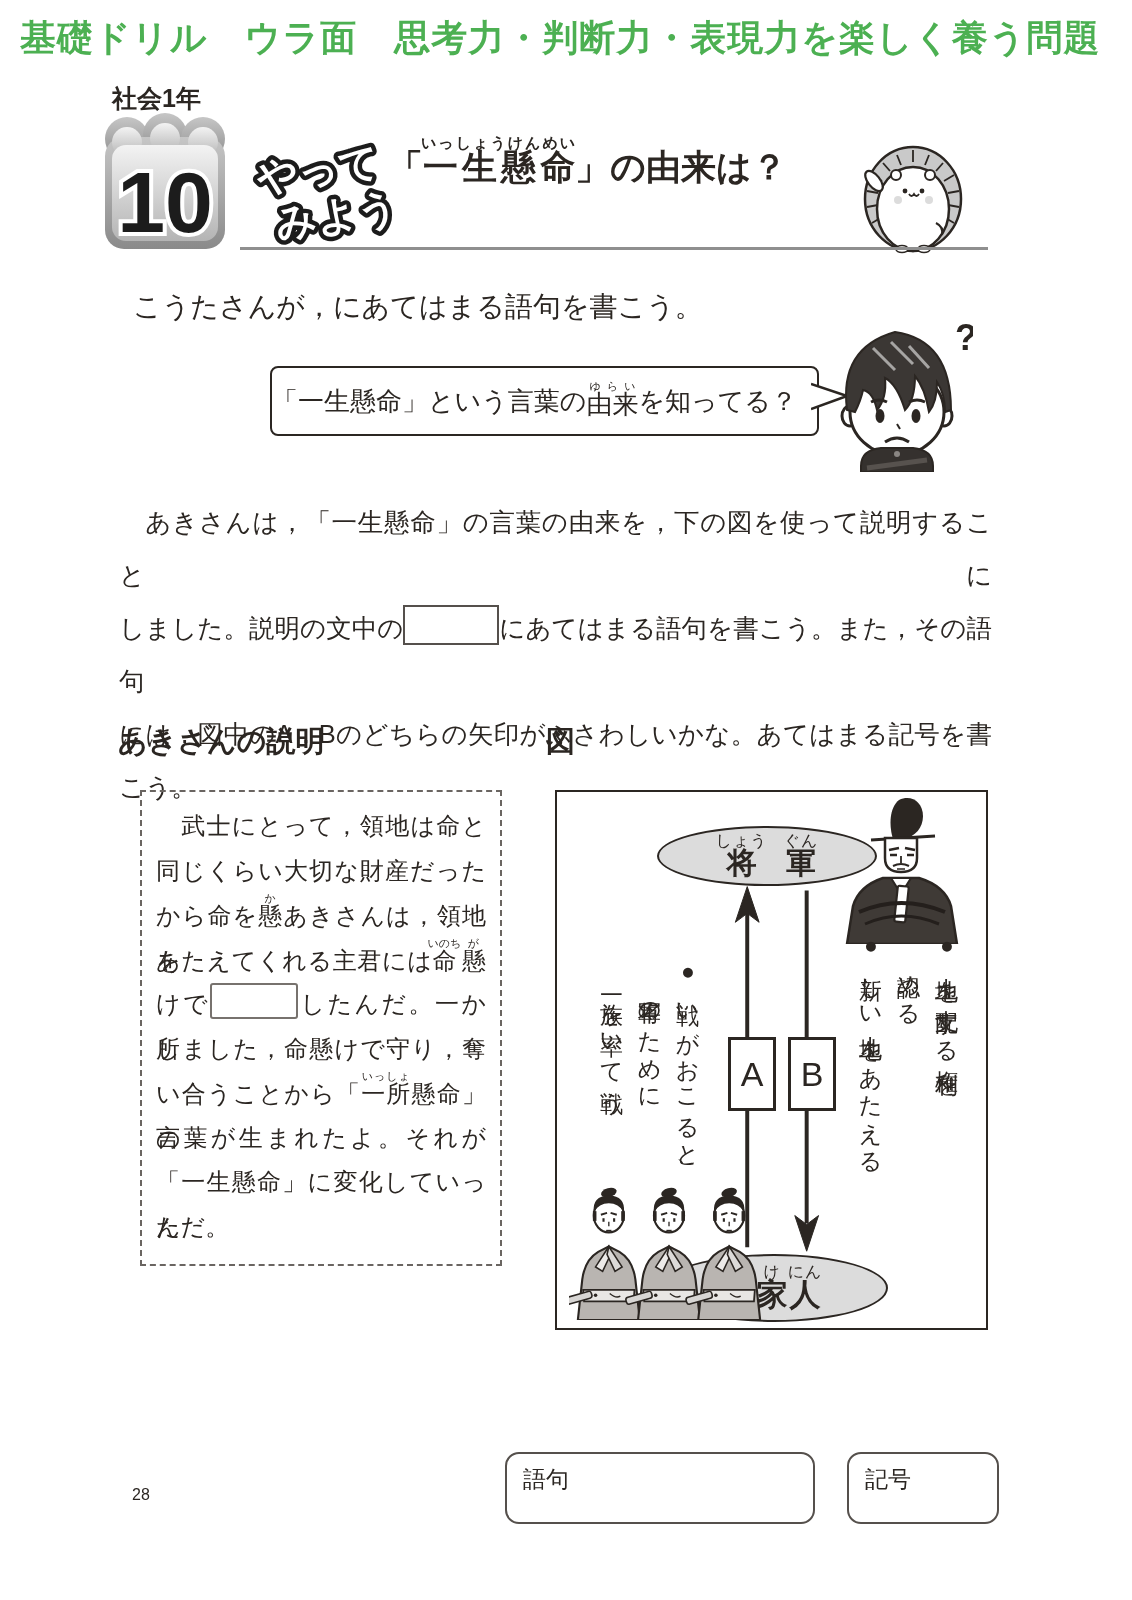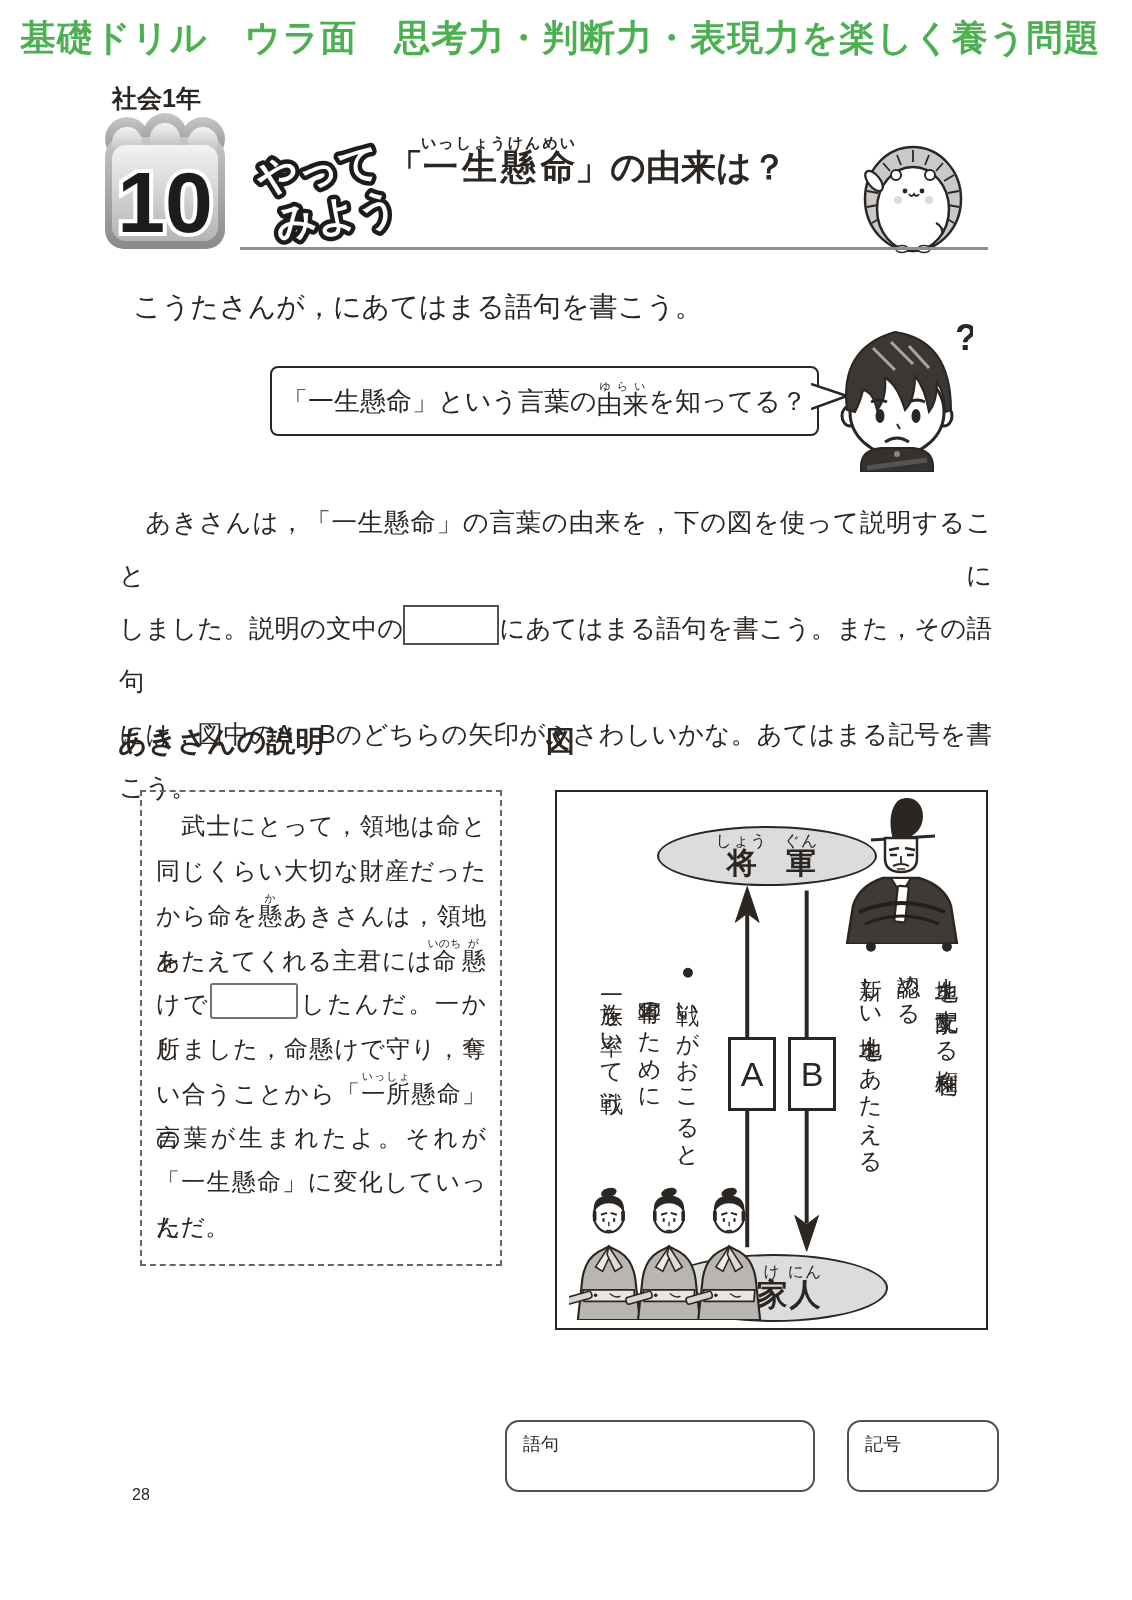--- a/index.html
+++ b/index.html
@@ -18,21 +18,21 @@
   .subject{left:112px;top:82px;font-size:25px;font-weight:bold;}
   .badge{left:100px;top:108px;}
   .tryit{left:234px;top:134px;}
   .lesson-title{left:388px;top:136px;font-size:35px;font-weight:bold;white-space:nowrap;}
   .lesson-title rt{font-size:15px;font-weight:bold;letter-spacing:2px;}
   .hedgehog{left:860px;top:131px;}
   .rule{left:240px;top:247px;width:748px;height:3px;background:#8f8f8f;}
   
   .intro{left:133px;top:288px;font-size:28px;}
   .bubble{left:270px;top:366px;width:545px;height:66px;border:2.5px solid var(--ink);border-radius:8px;
-    display:flex;align-items:center;justify-content:center;font-size:26px;background:#fff;white-space:nowrap;}
+    display:flex;align-items:center;font-size:26px;background:#fff;white-space:nowrap;}
   .bubble rt{font-size:11px;}
   .tail{left:811px;top:381px;}
   .boy{left:833px;top:318px;}
   
   .task{left:119px;top:496px;width:873px;font-size:25.5px;line-height:53px;}
   .jline{text-align:justify;text-align-last:justify;}
   .blank{display:inline-block;width:92px;height:36px;border:2px solid #55504c;vertical-align:-8px;background:#fff;}
   
   .exp-head{left:118px;top:722px;font-size:29px;font-weight:600;font-family:Liberation Mono, monospace;}
   .fig-head{left:546px;top:722px;font-size:29px;font-weight:600;}
@@ -54,22 +54,22 @@
   .ab-box{position:absolute;width:42px;height:68px;border:3px solid var(--ink);background:#fff;
     display:flex;align-items:center;justify-content:center;font-size:34px;}
   .a-box{left:171px;top:245px;}
   .b-box{left:231px;top:245px;}
   .vnote{position:absolute;writing-mode:vertical-rl;white-space:pre-line;font-size:23px;line-height:38px;letter-spacing:2px;}
   .left-note{left:36px;top:166px;height:245px;}
   .right-note{right:20px;top:140px;height:285px;}
   .shogun-fig{position:absolute;left:282px;top:2px;}
   .samurai-fig{position:absolute;left:12px;top:378px;}
   
-  .answer{position:absolute;border:2px solid #55504c;border-radius:14px;background:#fff;font-size:18px;
-    padding:10px 0 0 16px;box-sizing:border-box;}
+  .answer{position:absolute;border:2px solid #55504c;border-radius:14px;background:#fff;font-size:23px;
+    padding:10px 0 0 16px;box-sizing:border-box;margin-top:32px;}
   .term{left:505px;top:1420px;width:310px;height:72px;}
   .sym{left:847px;top:1420px;width:152px;height:72px;}
   .pagenum{left:106px;top:1486px;font-size:16px;margin-left:26px;}
   svg{display:block;}
 </style>
 </head>
 <body>
 
 <div class="page">
 

